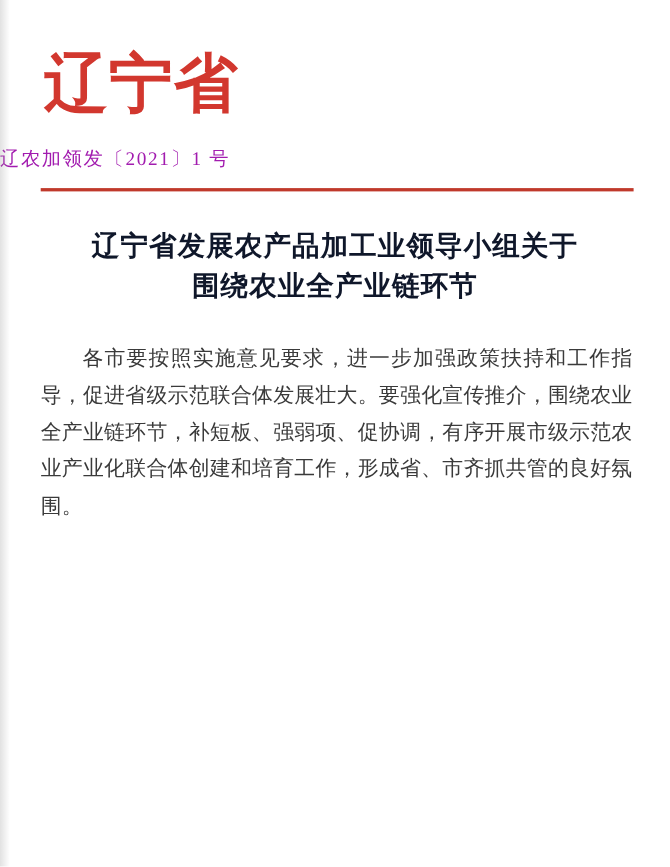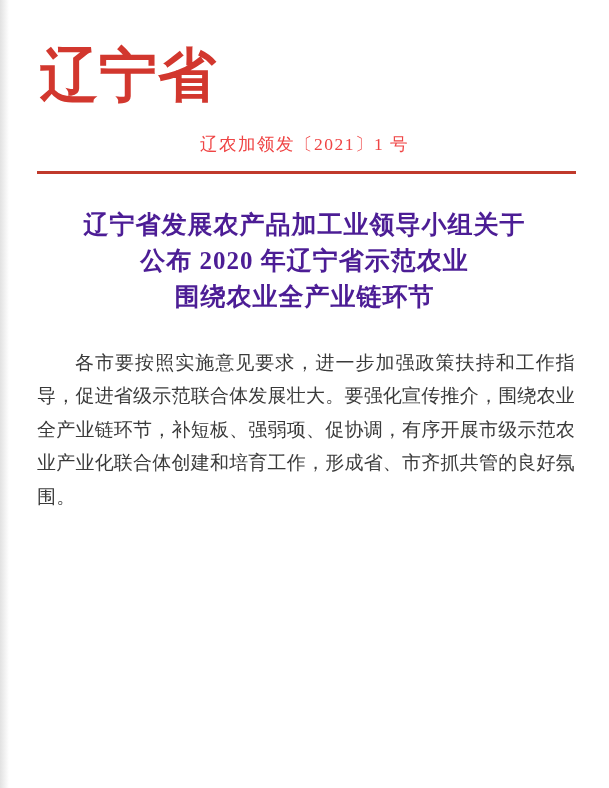--- a/index.html
+++ b/index.html
@@ -50,40 +50,39 @@
   .org-line1 { text-align: center; }
   .org-line2 {
     text-align: justify;
     text-align-last: justify;
     white-space: normal;
   }
 
   
   .doc-number {
     margin-top: 25px;
-    text-align: center;
     font-size: 17.5px;
     letter-spacing: 1.5px;
-    color: #ef4444;
+    color: #a21caf;
   }
   .red-rule {
     height: 3px;
     background: var(--rule-red);
     margin: 15px 33px 0 37px;
   }
 
   
   .doc-title {
     margin-top: 33px;
     text-align: center;
     font-weight: 700;
     font-size: 25px;
     line-height: 36px;
     letter-spacing: 1px;
-    color: #4c1d95;
+    color: #0f172a;
   }
 
   
   .doc-body {
     margin: 31px 34px 0 37px;
     font-size: 19px;
     line-height: 33.5px;
     color: #3a3a3a;
     text-align: justify;
     letter-spacing: 0.2px;
@@ -99,21 +98,20 @@
   <div class="letterhead">
     <span class="agency-big">辽宁省</span>
   </div>
 
   <div class="doc-number">辽农加领发〔2021〕1 号</div>
 
   <div class="red-rule"></div>
 
   <div class="doc-title">
     <div>辽宁省发展农产品加工业领导小组关于</div>
-    <div>公布 2020 年辽宁省示范农业</div>
     <div>围绕农业全产业链环节</div>
   </div>
 
   <div class="doc-body">
     <p class="paragraph">各市要按照实施意见要求，进一步加强政策扶持和工作指导，促进省级示范联合体发展壮大。要强化宣传推介，围绕农业全产业链环节，补短板、强弱项、促协调，有序开展市级示范农业产业化联合体创建和培育工作，形成省、市齐抓共管的良好氛围。</p>
   </div>
 
 </div>
 
 </body></html>

